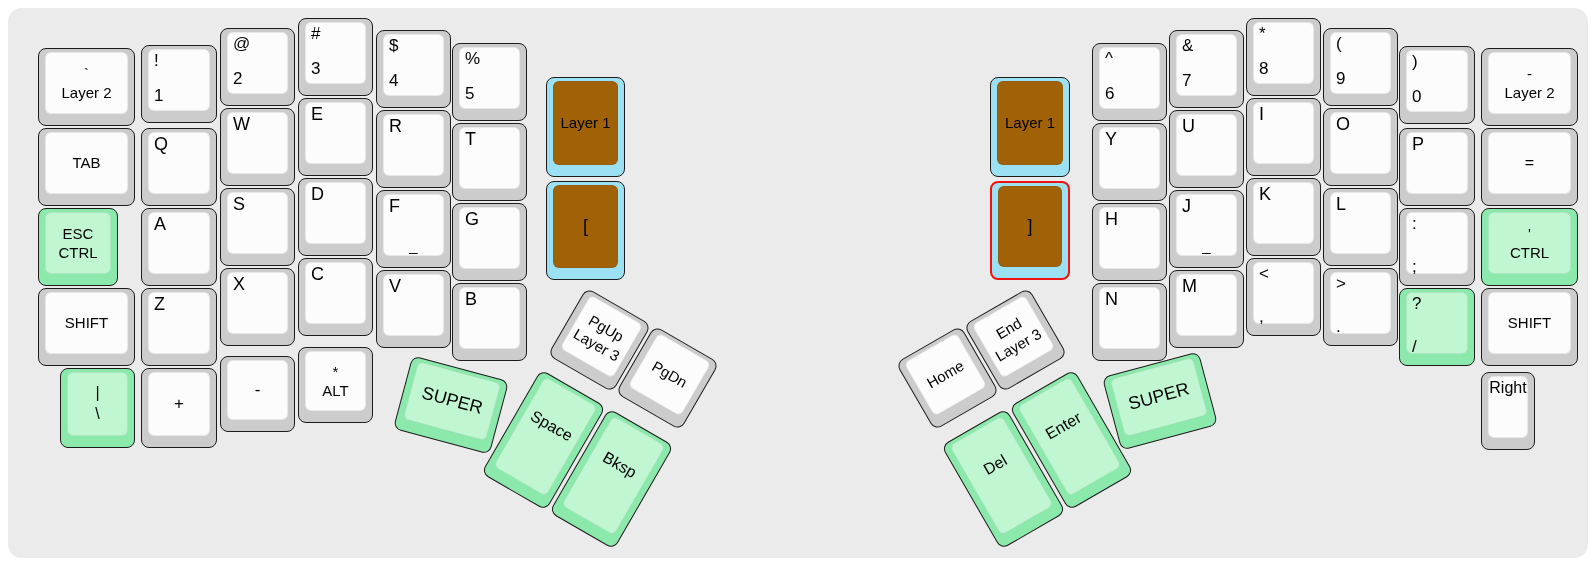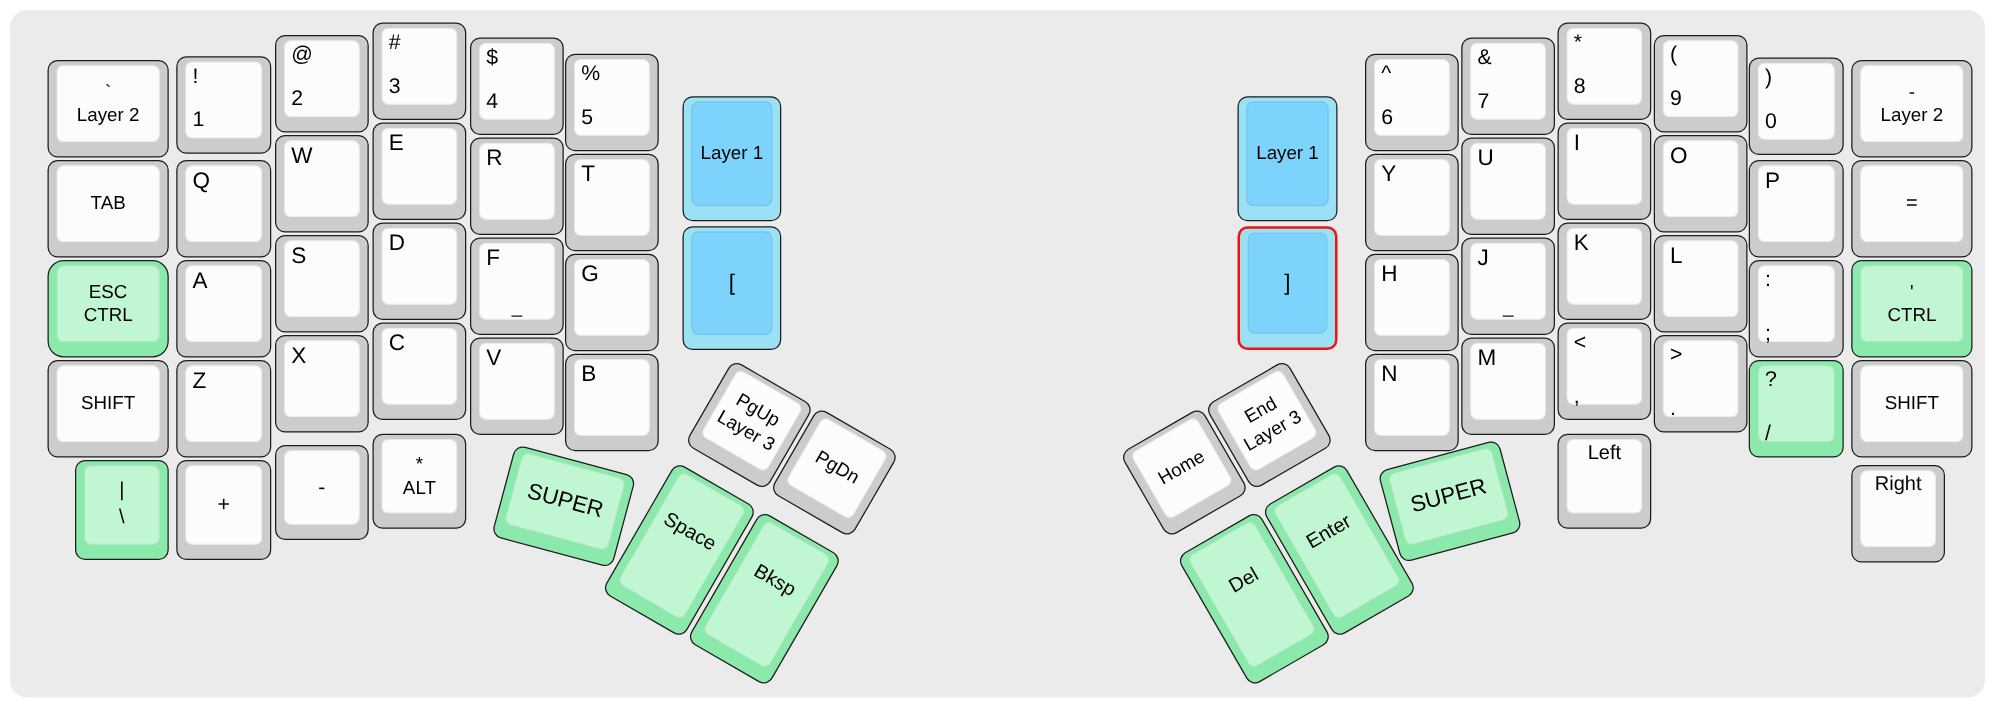--- a/index.html
+++ b/index.html
@@ -5,21 +5,21 @@
   html,body{margin:0;padding:0;background:#ffffff;width:1596px;height:567px;overflow:hidden;
     font-family:"Liberation Sans", sans-serif;color:#000;}
   #panel{position:absolute;left:8px;top:8px;width:1580px;height:550px;background:#ebebeb;border-radius:14px;}
   #board{position:absolute;left:0;top:0;width:1596px;height:567px;}
   .key{position:absolute;box-sizing:border-box;border:1.5px solid #1c1c1c;border-radius:8px;background:#cccccc;}
   .key.selected{border:2px solid #ee1310;}
   .key .cap{position:absolute;left:6px;right:6px;top:3px;bottom:11px;border-radius:6px;background:#fcfcfc;
     border:1px solid rgba(0,0,0,0.08);}
   .key.gray{background:#cccccc;} .key.gray .cap{background:#fcfcfc;}
   .key.green{background:#8ce9ac;} .key.green .cap{background:#c1f6d2;border-color:rgba(0,90,40,0.10);}
-  .key.blue{background:#9be1f3;} .key.blue .cap{background:#7dd3fc;border-color:rgba(0,70,90,0.10);}
+  .key.blue{background:#9be1f3;} .key.blue .cap{background:#a16207;border-color:rgba(0,70,90,0.10);}
   .labels{position:absolute;left:0;top:0;right:0;bottom:0;}
   .labels.letter .l1{position:absolute;top:1px;left:5px;font-size:18px;}
   .labels.stack .l1{position:absolute;top:1px;left:5px;font-size:17px;}
   .labels.stack .l2{position:absolute;top:36px;left:5px;font-size:17px;}
   .labels.center{display:flex;flex-direction:column;align-items:center;justify-content:center;
     text-align:center;font-size:15px;line-height:1.3;}
   .labels.topcenter{display:flex;justify-content:center;padding-top:2px;font-size:16px;box-sizing:border-box;}
   .labels.tall{display:flex;justify-content:center;padding-top:30px;font-size:16px;box-sizing:border-box;}
   .homebar{position:absolute;bottom:1px;left:0;right:0;text-align:center;font-size:15px;}
 </style>
@@ -36,21 +36,21 @@
         </div>
       </div>
     </div>
     <div class="key gray" style="left: 38px; top: 128px; width: 97px; height: 78px;">
       <div class="cap">
         <div class="labels center">
           <span class="l l1">TAB</span>
         </div>
       </div>
     </div>
-    <div class="key green" style="left: 38px; top: 208px; width: 97px; height: 78px; border-radius: 13px;">
+    <div class="key green" style="left: 38px; top: 208px; width: 80px; height: 78px;">
       <div class="cap">
         <div class="labels center">
           <span class="l l1">ESC</span>
           <span class="l l2">CTRL</span>
         </div>
       </div>
     </div>
     <div class="key gray" style="left: 38px; top: 288px; width: 97px; height: 78px;">
       <div class="cap">
         <div class="labels center">
@@ -366,27 +366,20 @@
       </div>
     </div>
     <div class="key gray" style="left: 1246px; top: 258px; width: 75px; height: 78px;">
       <div class="cap">
         <div class="labels stack">
           <span class="l l1">&lt;</span>
           <span class="l l2" style="top: 44px;">,</span>
         </div>
       </div>
     </div>
-    <div class="key gray" style="left: 1246px; top: 347px; width: 75px; height: 76px;">
-      <div class="cap">
-        <div class="labels topcenter">
-          <span class="l l1">Left</span>
-        </div>
-      </div>
-    </div>
     <div class="key gray" style="left: 1323px; top: 28px; width: 75px; height: 78px;">
       <div class="cap">
         <div class="labels stack">
           <span class="l l1">(</span>
           <span class="l l2">9</span>
         </div>
       </div>
     </div>
     <div class="key gray" style="left: 1323px; top: 108px; width: 75px; height: 78px;">
       <div class="cap">
@@ -464,21 +457,21 @@
         </div>
       </div>
     </div>
     <div class="key gray" style="left: 1481px; top: 288px; width: 97px; height: 78px;">
       <div class="cap">
         <div class="labels center">
           <span class="l l1">SHIFT</span>
         </div>
       </div>
     </div>
-    <div class="key gray" style="left: 1481px; top: 372px; width: 75px; height: 78px; text-decoration: underline;">
+    <div class="key gray" style="left: 1481px; top: 372px; width: 54px; height: 78px; text-decoration: underline;">
       <div class="cap">
         <div class="labels topcenter">
           <span class="l l1">Right</span>
         </div>
       </div>
     </div>
     <div class="key blue" style="left: 990px; top: 77px; width: 80px; height: 100px;">
       <div class="cap">
         <div class="labels center">
           <span class="l l1">Layer 1</span>

